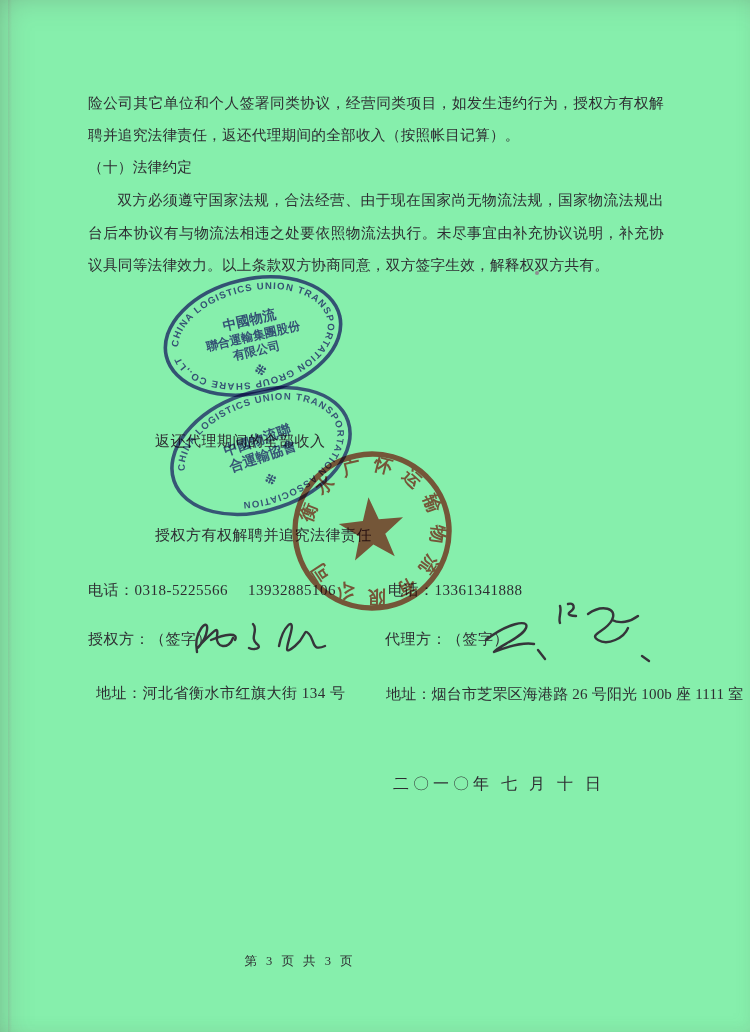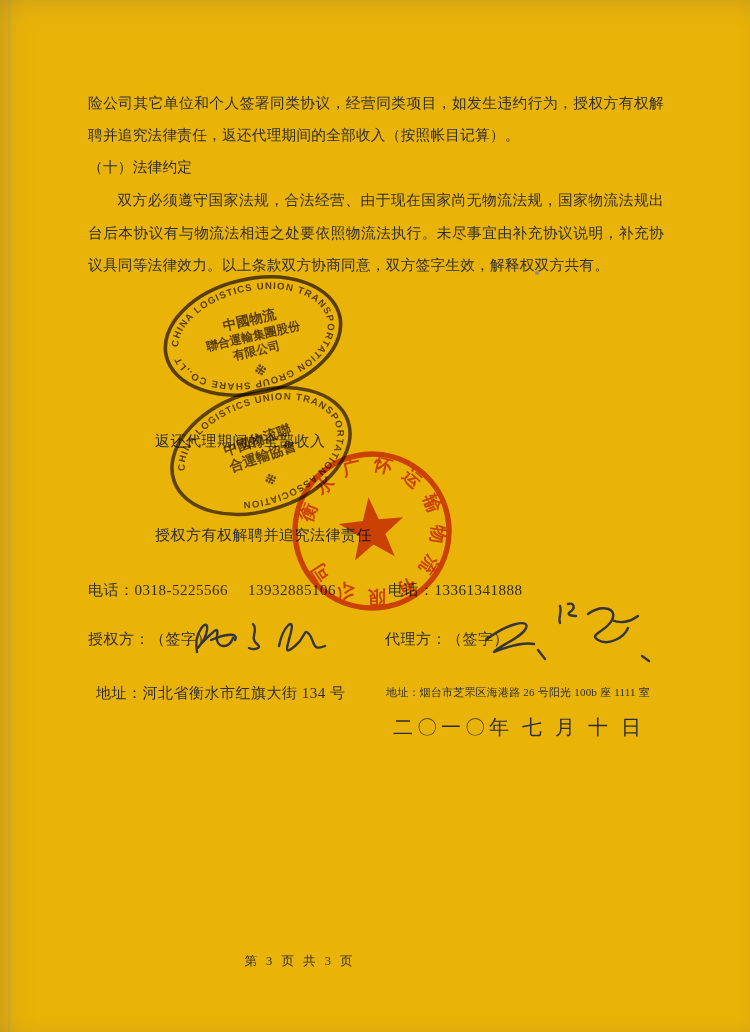--- a/index.html
+++ b/index.html
@@ -1,18 +1,18 @@
 <!DOCTYPE html>
 <html><head>
 <meta charset="utf-8">
 <style>
   html,body { margin:0; padding:0; background:#e9e7e5; }
   .page {
     position:relative; width:750px; height:1032px;
-    background:#eab308;
+    background:#86efac;
     font-family:"Liberation Serif","DejaVu Serif",serif;
     color:#2e2e32;
     overflow:hidden;
   }
   .page .edge-shade {
     content:''; position:absolute; inset:0; pointer-events:none; z-index:9;
     box-shadow: inset 14px 10px 34px -20px rgba(95,90,85,0.5),
                 inset -6px -8px 26px -20px rgba(120,115,110,0.35);
   }
   .crease {
@@ -32,22 +32,22 @@
   .r-parties { top:332px; left:88px; width:600px; }
   .r-parties .agent { position:absolute; left:392px; top:0; }
   .r-assoc   { top:432px; left:155px; }
   .r-hebei   { top:526px; left:155px; }
   .r-phones  { top:581px; left:88px; width:620px; }
   .r-phones .num2 { margin-left:20px; }
   .r-phones .right { position:absolute; left:300px; top:0; }
   .r-sign    { top:630px; left:88px; width:620px; }
   .r-sign .right { position:absolute; left:297px; top:0; }
   .r-addr    { top:684px; left:88px; width:640px;margin-left:8px; }
-  .r-addr .right { position:absolute; left:290px; top:1px; font-size:11px; letter-spacing:0.2px; }
-  .r-date    { top:714px; left:393px; font-size:20px; letter-spacing:4px; }
+  .r-addr .right { position:absolute; left:290px; top:1px; font-size:15px; letter-spacing:0.2px; }
+  .r-date    { top:774px; left:393px; font-size:16px; letter-spacing:4px; }
   .r-footer  { top:953px; left:0; width:600px; text-align:center; font-size:12.5px; letter-spacing:3px; }
 
   .speck { position:absolute; left:535px; top:271px; width:4px; height:4px;
            border-radius:50%; background:#8d8d90; z-index:1; }
 
   .stamp { position:absolute; z-index:3; mix-blend-mode:multiply; }
   .stamp svg { display:block; }
   .stamp-group { left:158px; top:274px; transform:rotate(-13deg); opacity:0.88; }
   .stamp-assoc { left:163px; top:386px; transform:rotate(-19deg); opacity:0.85; }
   .stamp-red   { left:288px; top:447px; transform:rotate(-6deg);  opacity:0.88; }

